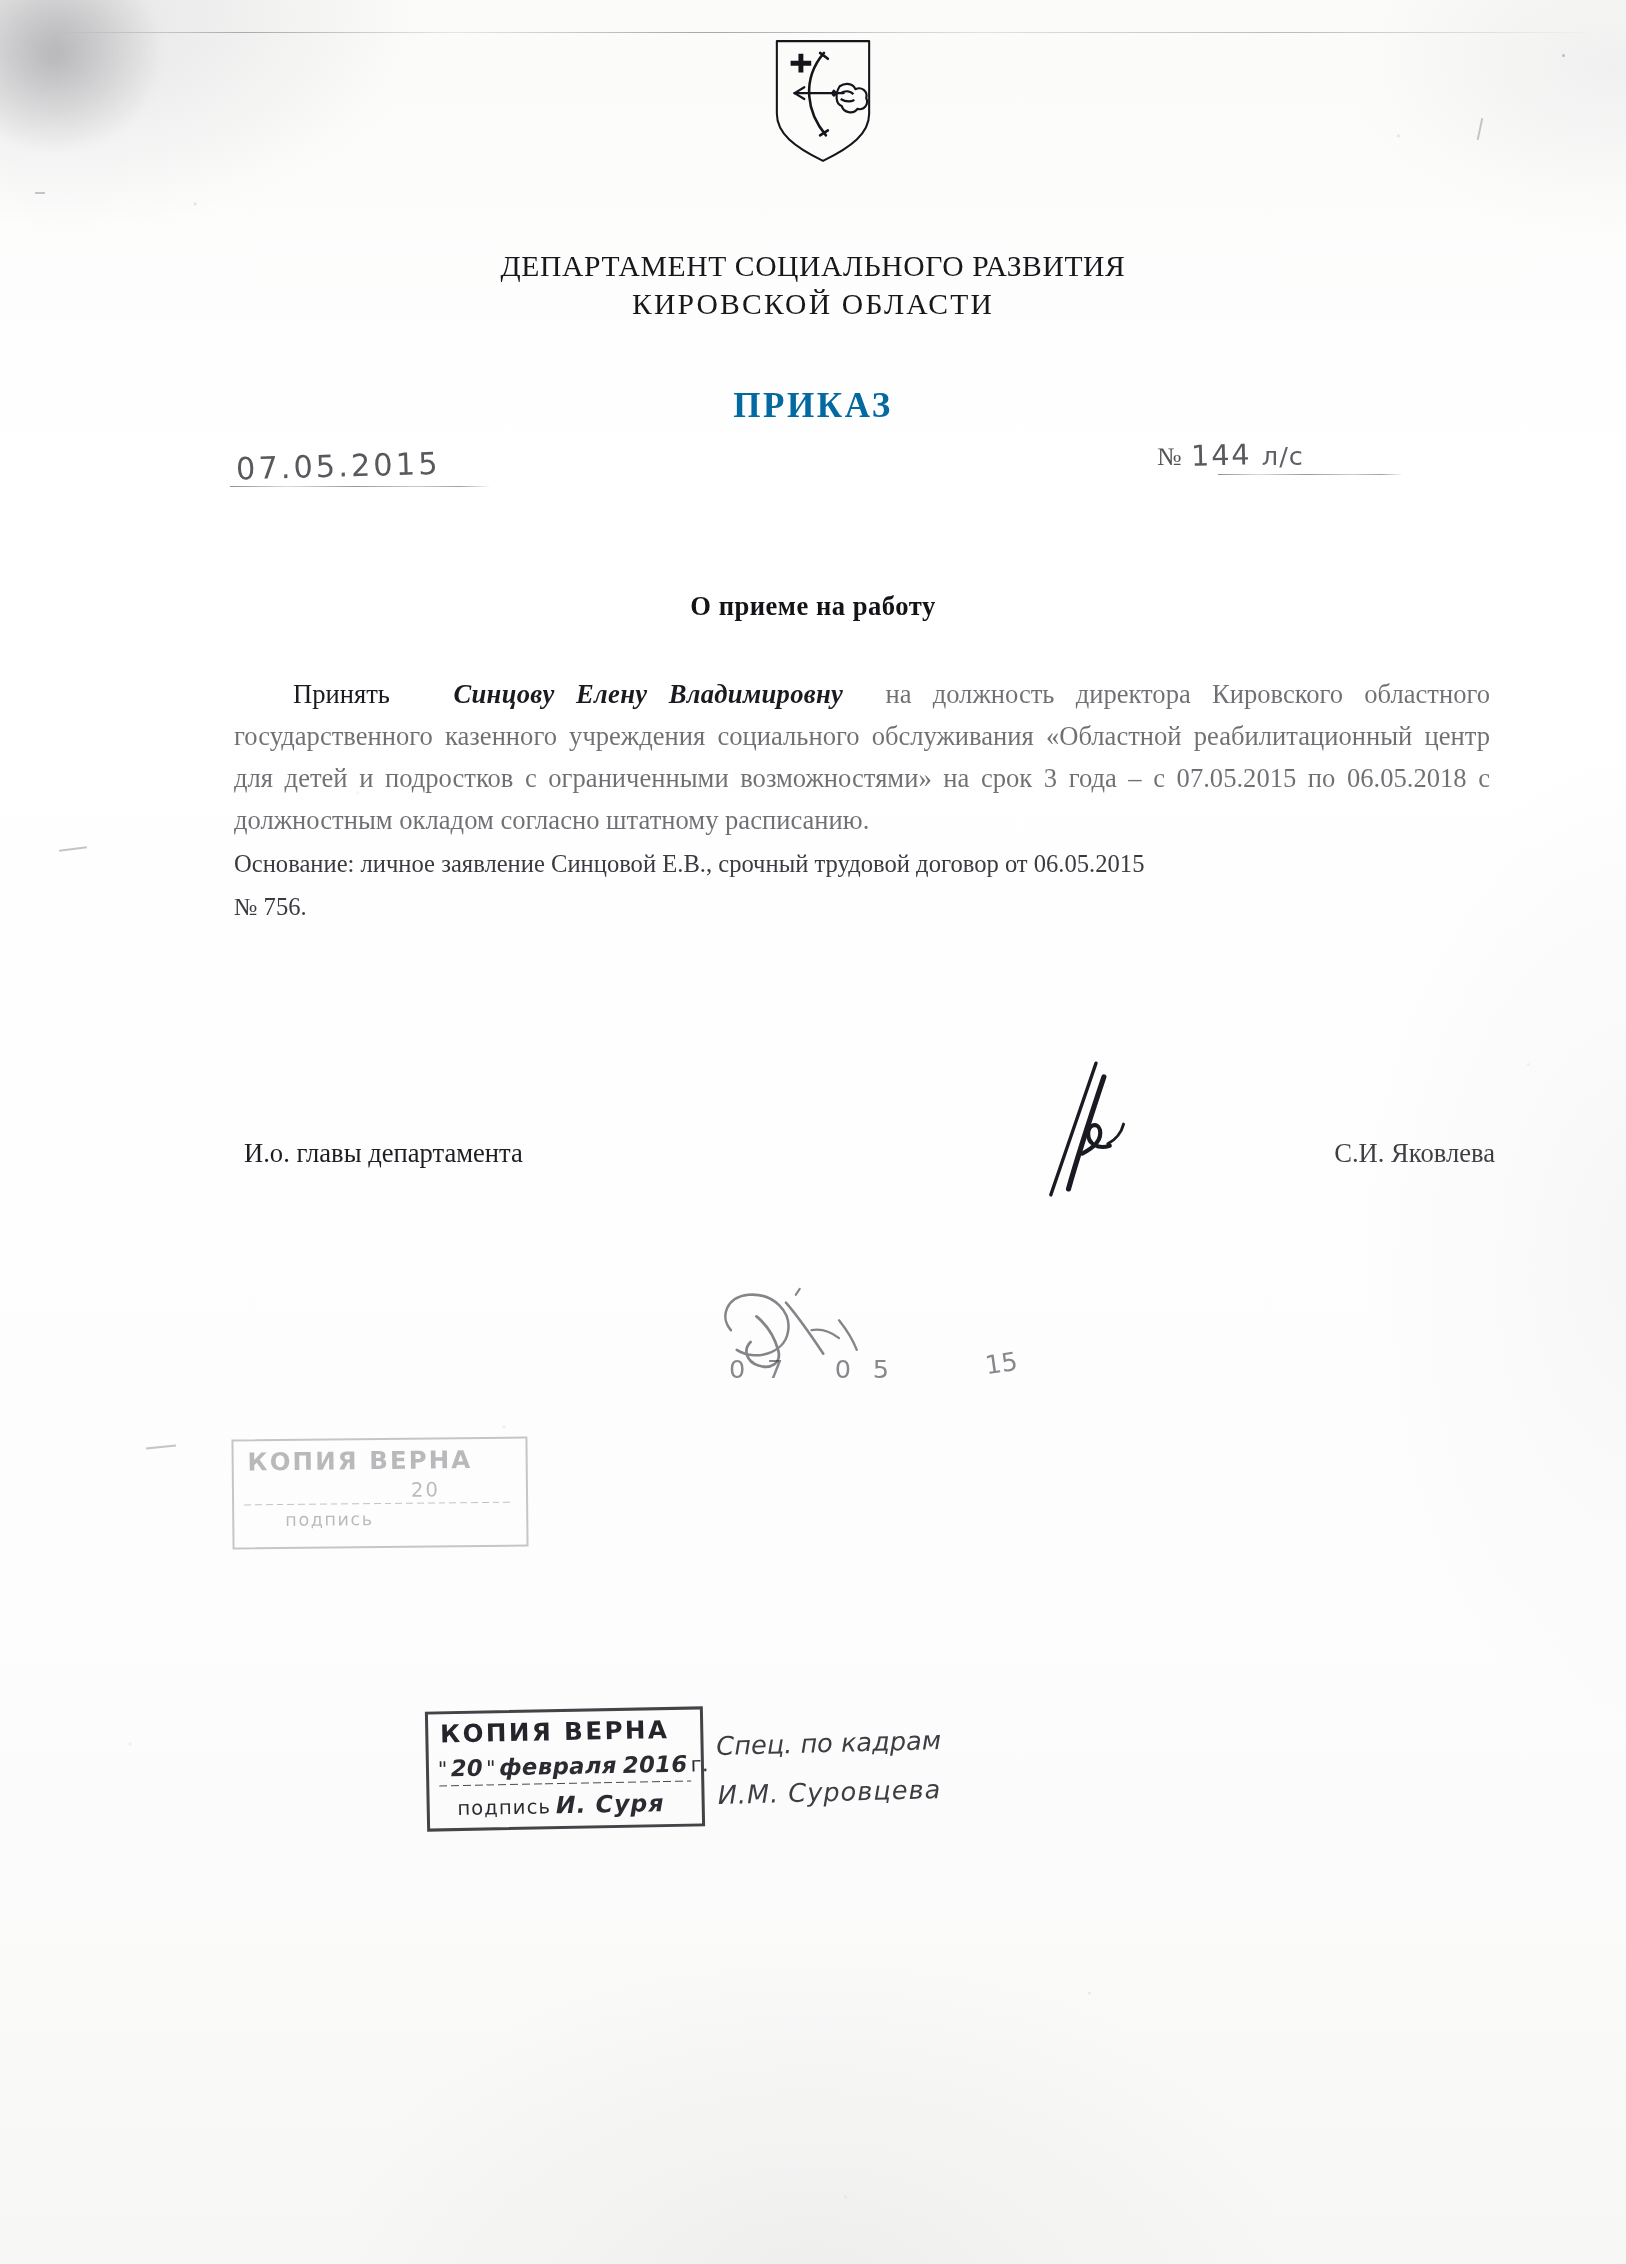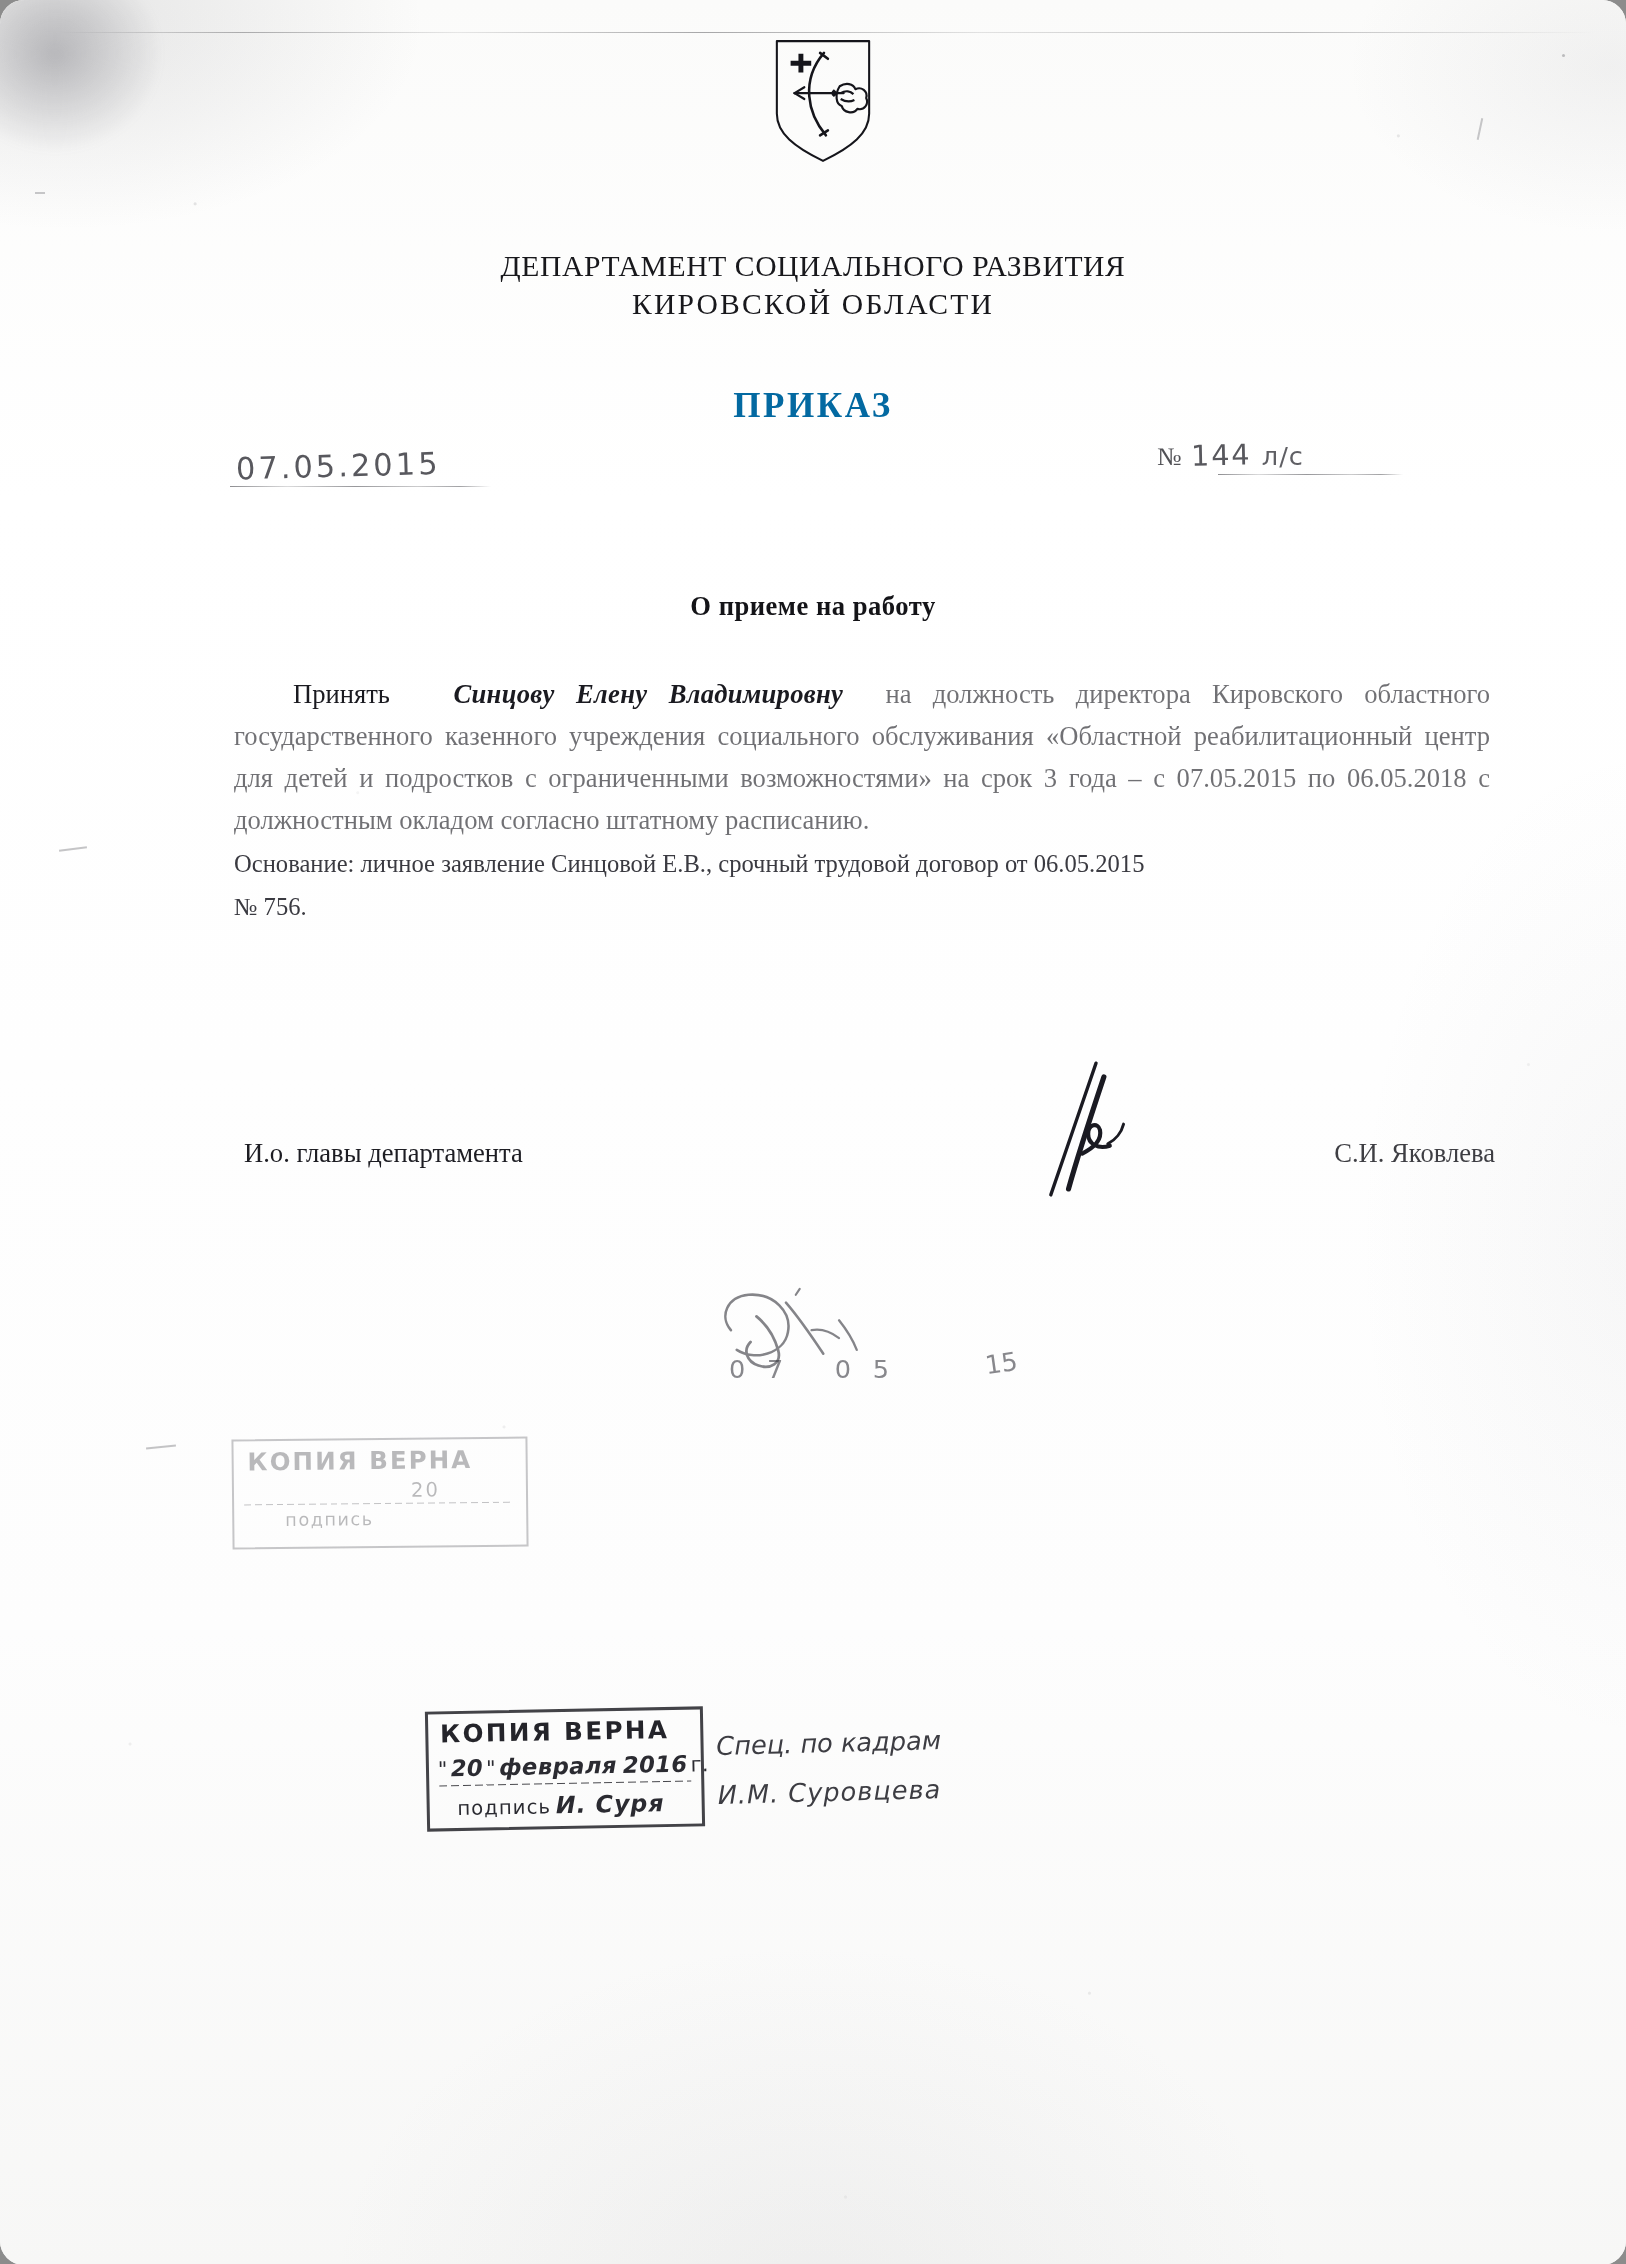--- a/index.html
+++ b/index.html
@@ -5,21 +5,20 @@
 <style>
   html,body{margin:0;padding:0;background:#8c8c8c;}
   body{font-family:"Liberation Serif",serif;}
   .page{
     position:relative;
     width:1626px;height:2265px;
     margin:0 auto;
     background:#fdfdfc;
     overflow:hidden;
     color:#15151a;
-    border-radius:24px;
   }
   
   .scan-tint{
     position:absolute;inset:0;
     background:
       radial-gradient(ellipse 512px 296px at 4% 1%, rgba(120,120,125,.17), rgba(255,255,255,0) 70%),
       radial-gradient(ellipse 374px 236px at 99% 3%, rgba(140,140,145,.10), rgba(255,255,255,0) 70%),
       radial-gradient(ellipse 690px 493px at 50% 101%, rgba(150,150,155,.09), rgba(255,255,255,0) 70%),
       radial-gradient(ellipse 394px 690px at 101% 55%, rgba(150,150,155,.07), rgba(255,255,255,0) 72%),
       linear-gradient(180deg,#fbfbfa 0%,#ffffff 22%,#fdfdfd 72%,#f7f7f6 100%);

